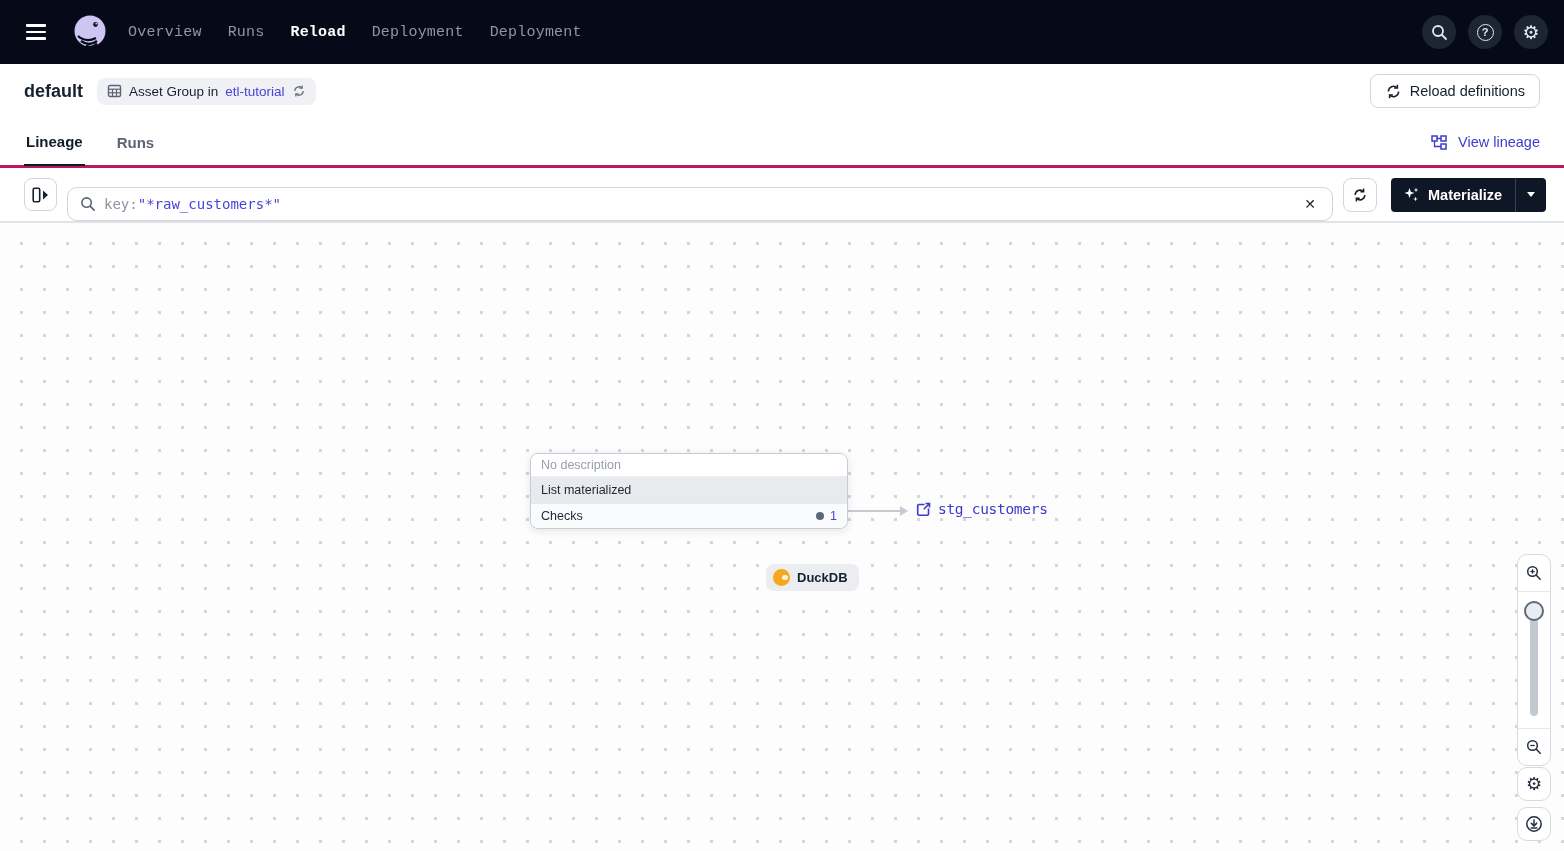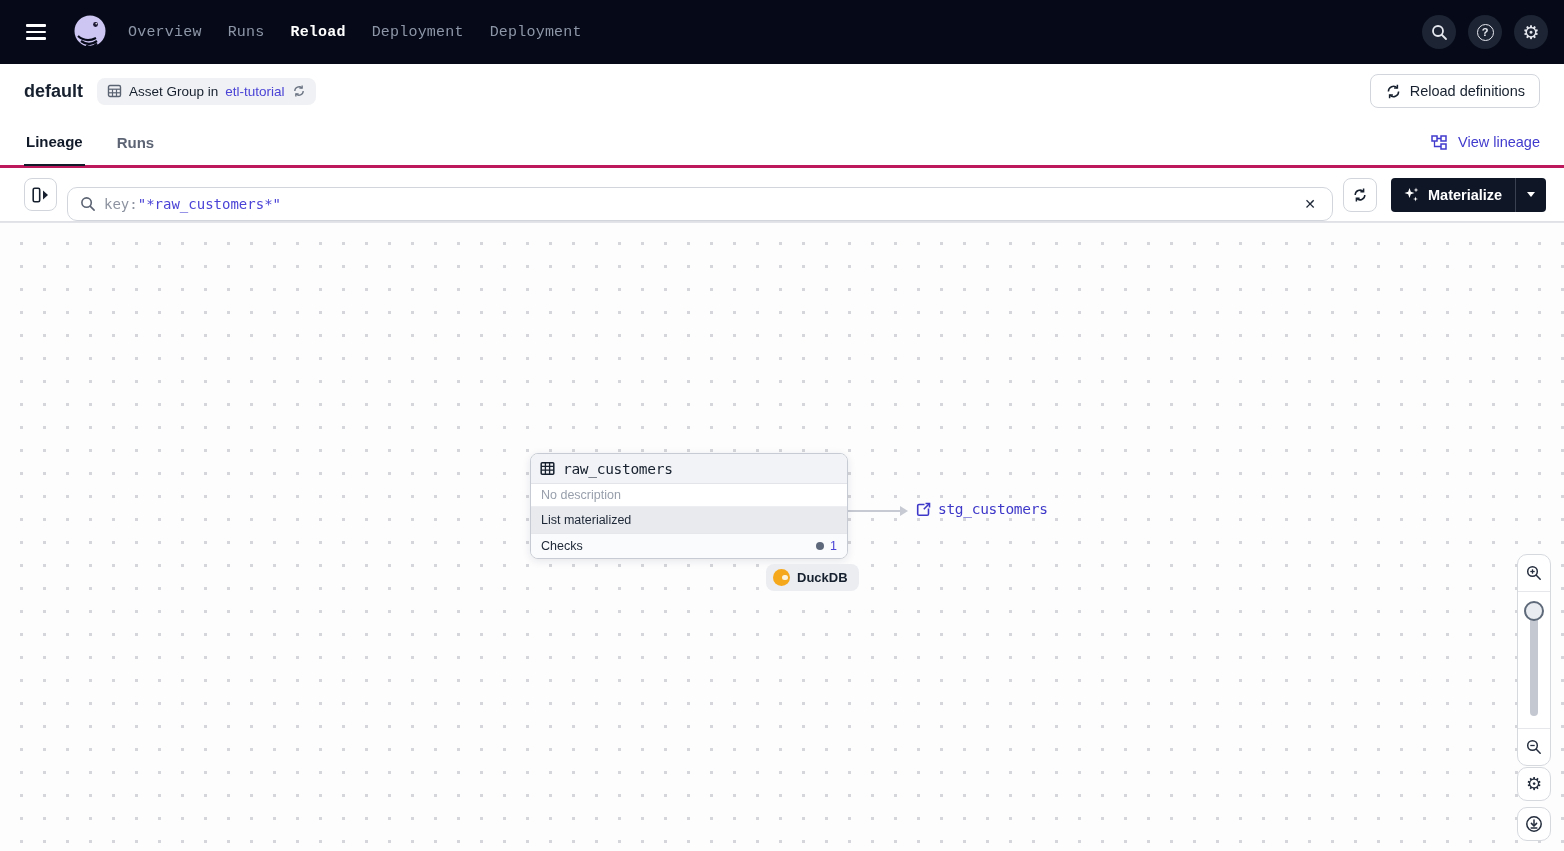--- a/index.html
+++ b/index.html
@@ -213,30 +213,20 @@
     </div>
   </div>
 </div>
 
 <div class="canvas">
 
   <div class="edge-line"></div>
   <div class="edge-head"></div>
 
   <div class="asset-node">
-    <div class="node-header">
-      <svg width="15" height="15" viewBox="0 0 15 15">
-        <rect x="1.2" y="1.8" width="12.6" height="11.4" rx="1" stroke="#16202e" stroke-width="1.5" fill="none"></rect>
-        <line x1="1.2" y1="5.4" x2="13.8" y2="5.4" stroke="#16202e" stroke-width="1.3"></line>
-        <line x1="1.2" y1="9.2" x2="13.8" y2="9.2" stroke="#16202e" stroke-width="1.3"></line>
-        <line x1="5.4" y1="1.8" x2="5.4" y2="13.2" stroke="#16202e" stroke-width="1.3"></line>
-        <line x1="9.6" y1="1.8" x2="9.6" y2="13.2" stroke="#16202e" stroke-width="1.3"></line>
-      </svg>
-      <span class="node-title mono">raw_customers</span>
-    </div>
     <div class="node-row node-desc">No description</div>
     <div class="node-row node-status">List materialized</div>
     <div class="node-row node-checks">
       <span>Checks</span>
       <span class="checks-right">
         <span class="check-dot"></span>
         <span class="check-count">1</span>
       </span>
     </div>
   </div>

